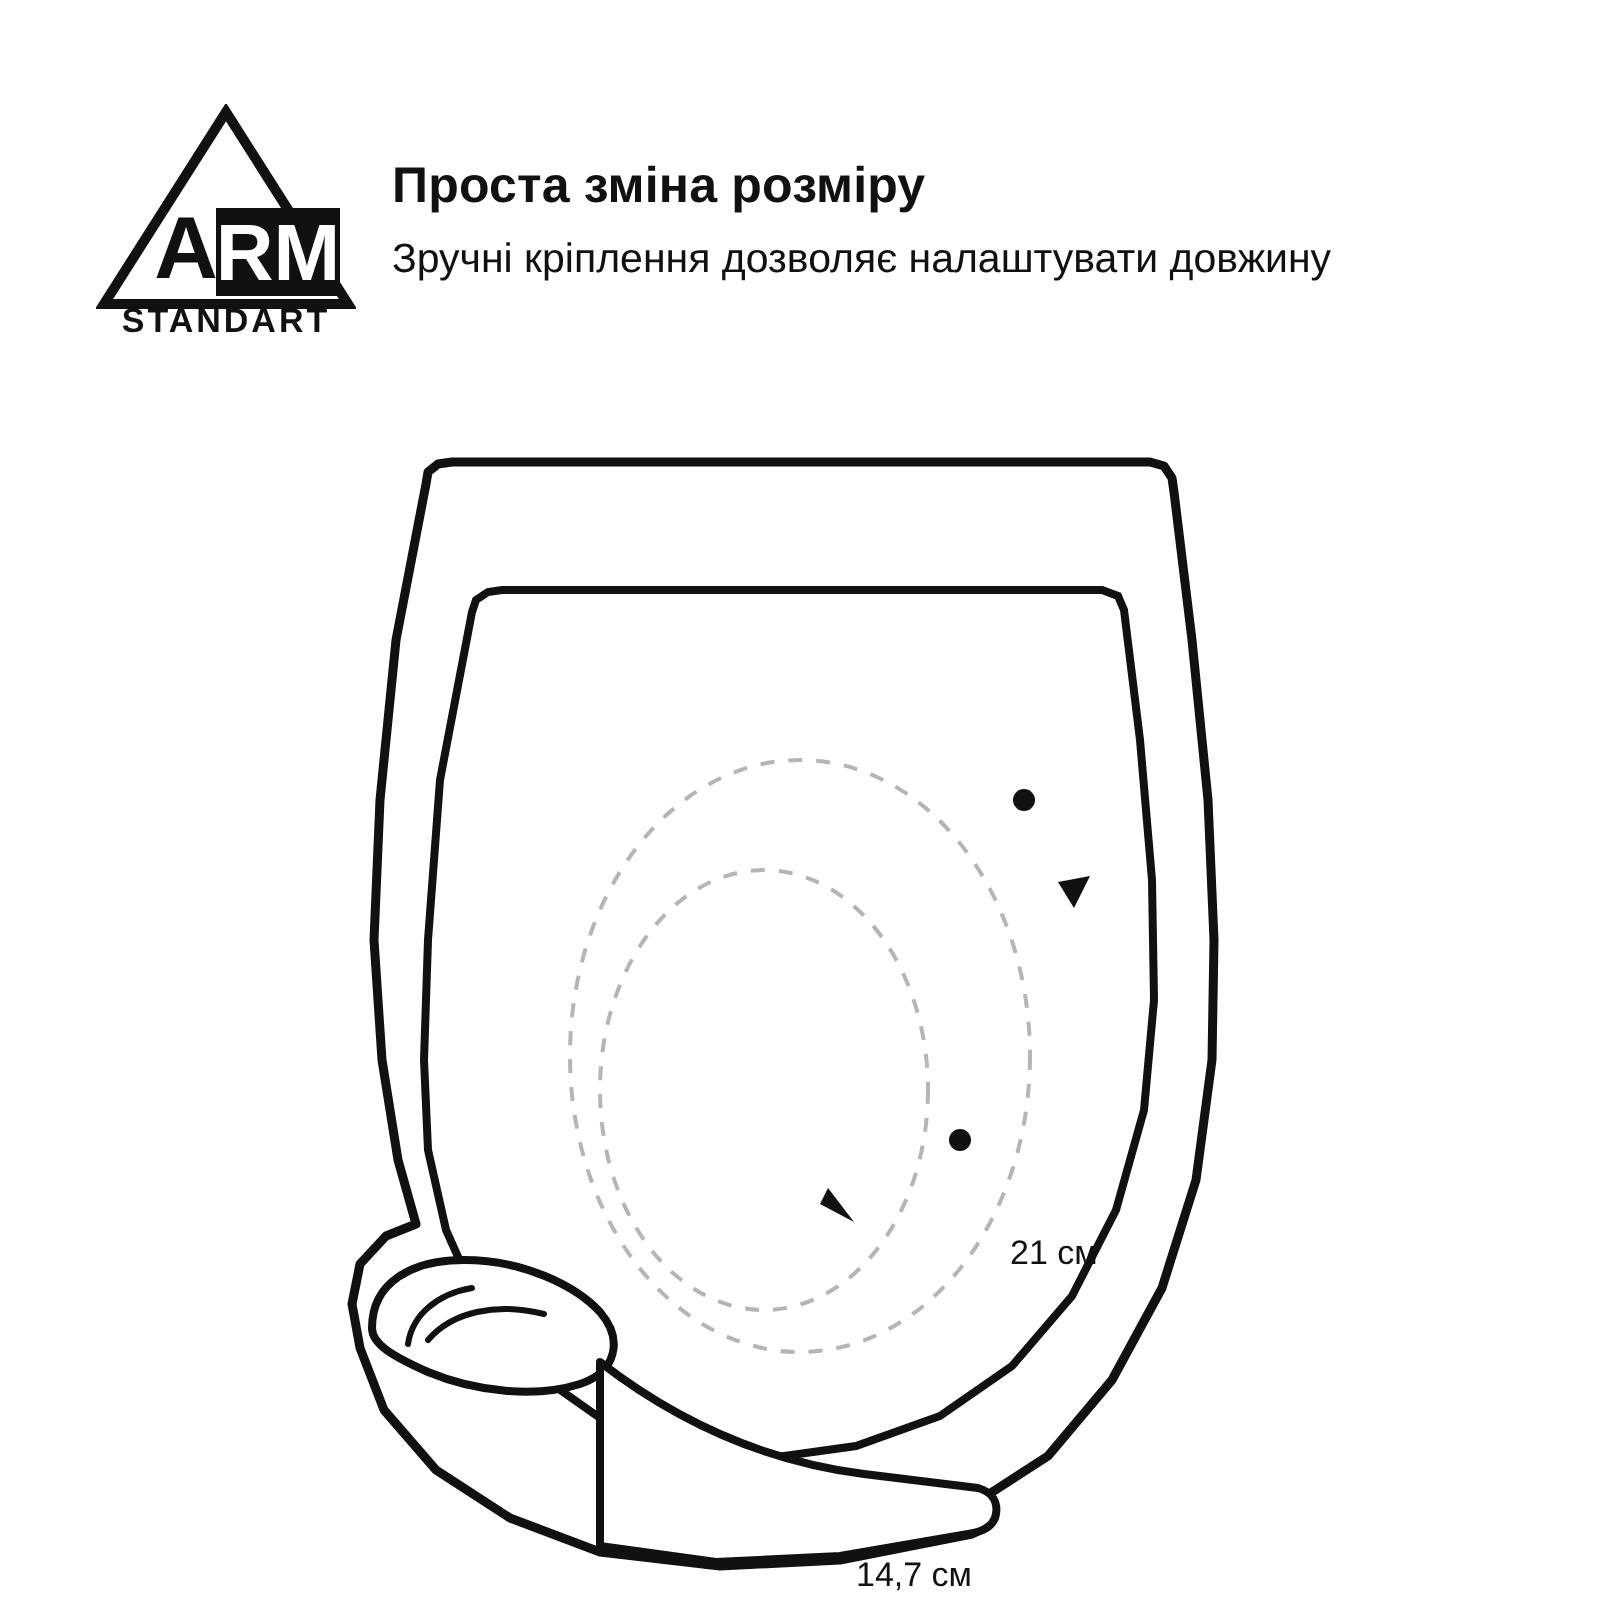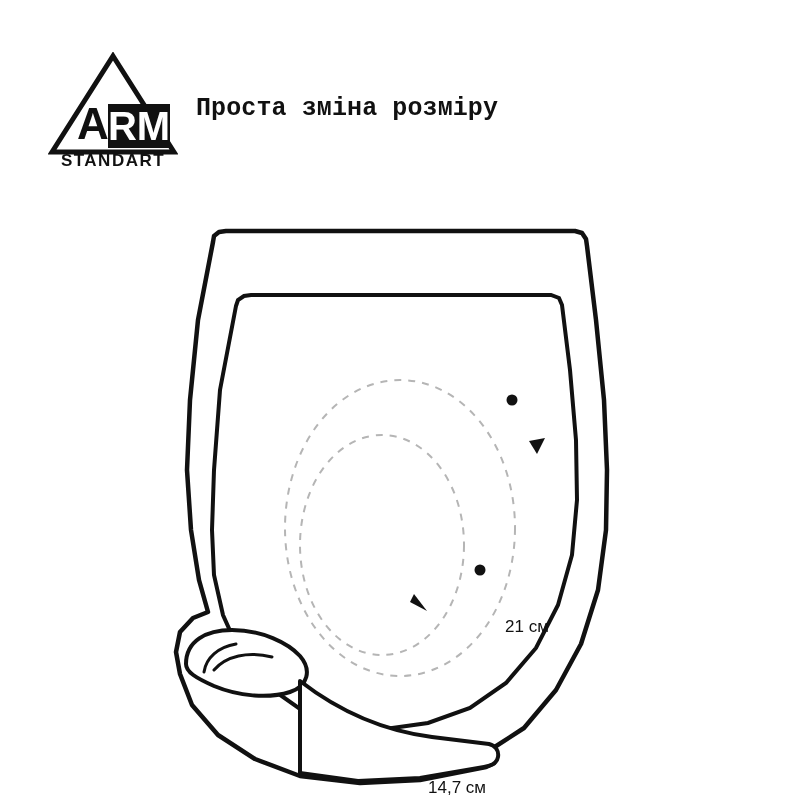--- a/index.html
+++ b/index.html
@@ -30,23 +30,22 @@
     left: 48px;
     top: 52px;
     width: 130px;
     height: 115px;
   }
   .logo svg { display: block; }
 
   .title-block {
     position: absolute;
     left: 196px;
-    top: 93px;
+    top: 78px;
     width: 560px;
-    font-family: Liberation Mono, monospace;
   }
   .title {
     font-size: 25px;
     font-weight: bold;
     letter-spacing: 0.1px;
     line-height: 1.25;
     margin: 0 0 6px 0;
     color: #111111;
   }
   .subtitle {
@@ -90,20 +89,21 @@
 
       <rect x="60" y="52" width="62" height="44" fill="#111111"></rect>
       <text x="91" y="88" font-family="&quot;Liberation Sans&quot;, sans-serif" font-size="40" font-weight="bold" fill="#ffffff" text-anchor="middle">RM</text>
 
       <text x="65" y="114" font-family="&quot;Liberation Sans&quot;, sans-serif" font-size="17" font-weight="bold" letter-spacing="1.5" fill="#111111" text-anchor="middle">STANDART</text>
     </svg>
   </div>
 
   <div class="title-block">
     <h1 class="title">Проста зміна розміру</h1>
+    <p class="subtitle">Зручні кріплення дозволяє налаштувати довжину</p>
   </div>
 </div>
 
 <div class="illustration">
   <svg width="800" height="600" viewBox="0 0 800 600" xmlns="http://www.w3.org/2000/svg">
 
     <path d="M213 42
              L214 36 L219 32 L226 31
              L575 31 L582 33 L586 39 L587 46
              L596 120 L604 200 L607 270

